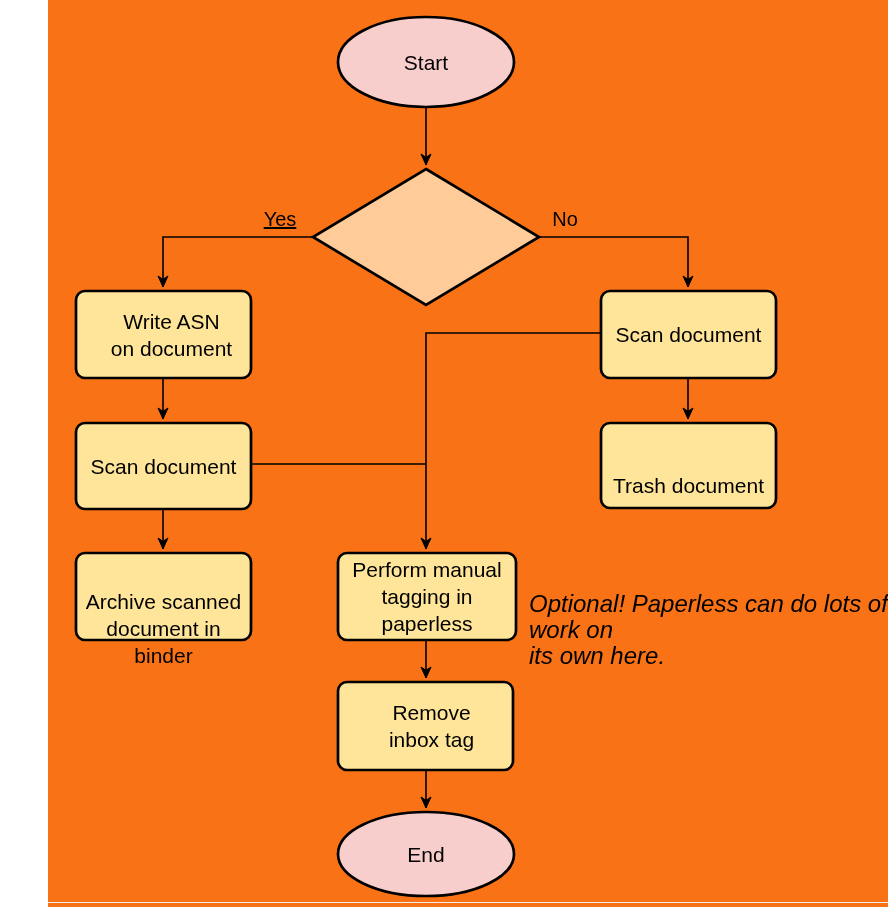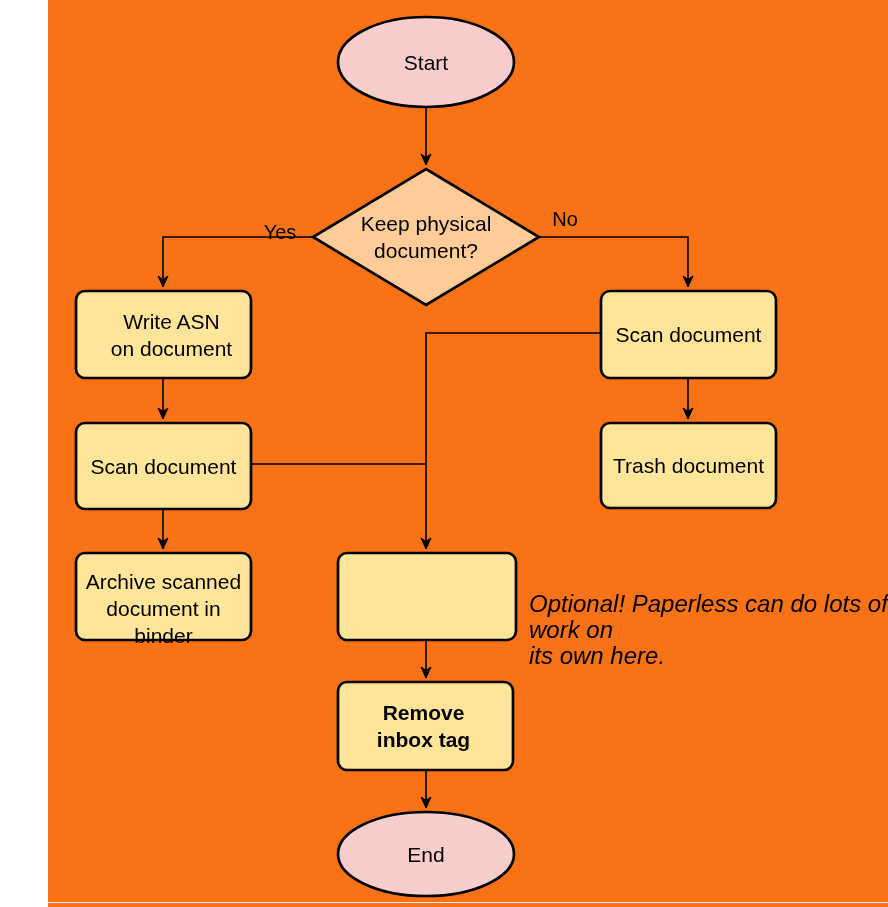--- a/index.html
+++ b/index.html
@@ -89,43 +89,44 @@
       <rect x="553" y="291" width="175" height="87" rx="9" fill="#ffe599"></rect>
       <rect x="553" y="423" width="175" height="85" rx="9" fill="#ffe599"></rect>
       <rect x="290" y="553" width="178" height="87" rx="9" fill="#ffe599"></rect>
       <rect x="290" y="682" width="175" height="88" rx="9" fill="#ffe599"></rect>
       <ellipse cx="378" cy="854" rx="88" ry="42" fill="#f8cecc"></ellipse>
     </g>
   </svg>
 
   <div class="nlabel" style="left:290px; top:17px; width:176px; height:90px;">Start</div>
 
-  <div class="nlabel" style="left:265px; top:169px; width:226px; height:136px;">Keep physical
-document?</div>
 
   <div class="nlabel" style="left:28px; top:291px; width:175px; height:87px;padding-left:8px;">Write ASN
 on document</div>
 
   <div class="nlabel" style="left:28px; top:423px; width:175px; height:86px;">Scan document</div>
 
-  <div class="nlabel" style="left:28px; top:553px; width:175px; height:111px;">Archive scanned
+  <div class="nlabel" style="left:28px; top:573px; width:175px; height:111px;">Archive scanned
 document in
 binder</div>
 
   <div class="nlabel" style="left:553px; top:291px; width:175px; height:87px;">Scan document</div>
 
-  <div class="nlabel" style="left:553px; top:423px; width:175px; height:85px;">Trash document</div>
+  <div class="nlabel" style="left:553px; top:443px; width:175px; height:85px;">Trash document</div>
 
+  <div class="nlabel" style="left:290px; top:553px; width:178px; height:87px;">Perform manual
+tagging in
+paperless</div>
 
-  <div class="nlabel" style="left:274px; top:682px; width:203px; height:88px;font-weight:bold;">Remove
+  <div class="nlabel" style="left:282px; top:682px; width:203px; height:88px;">Remove
 inbox tag</div>
 
   <div class="nlabel" style="left:290px; top:812px; width:176px; height:84px;">End</div>
 
-  <div class="elabel" style="left:206px; top:219px; width:52px;">Yes</div>
+  <div class="elabel" style="left:206px; top:206px; width:52px;text-decoration:underline;">Yes</div>
 
   <div class="elabel" style="left:492px; top:206px; width:50px;text-align:center;">No</div>
 
   <div class="annotation">Optional! Paperless can do lots of work on
 its own here.</div>
 
   <div class="bottom-rule"></div>
 
 </div>
 

